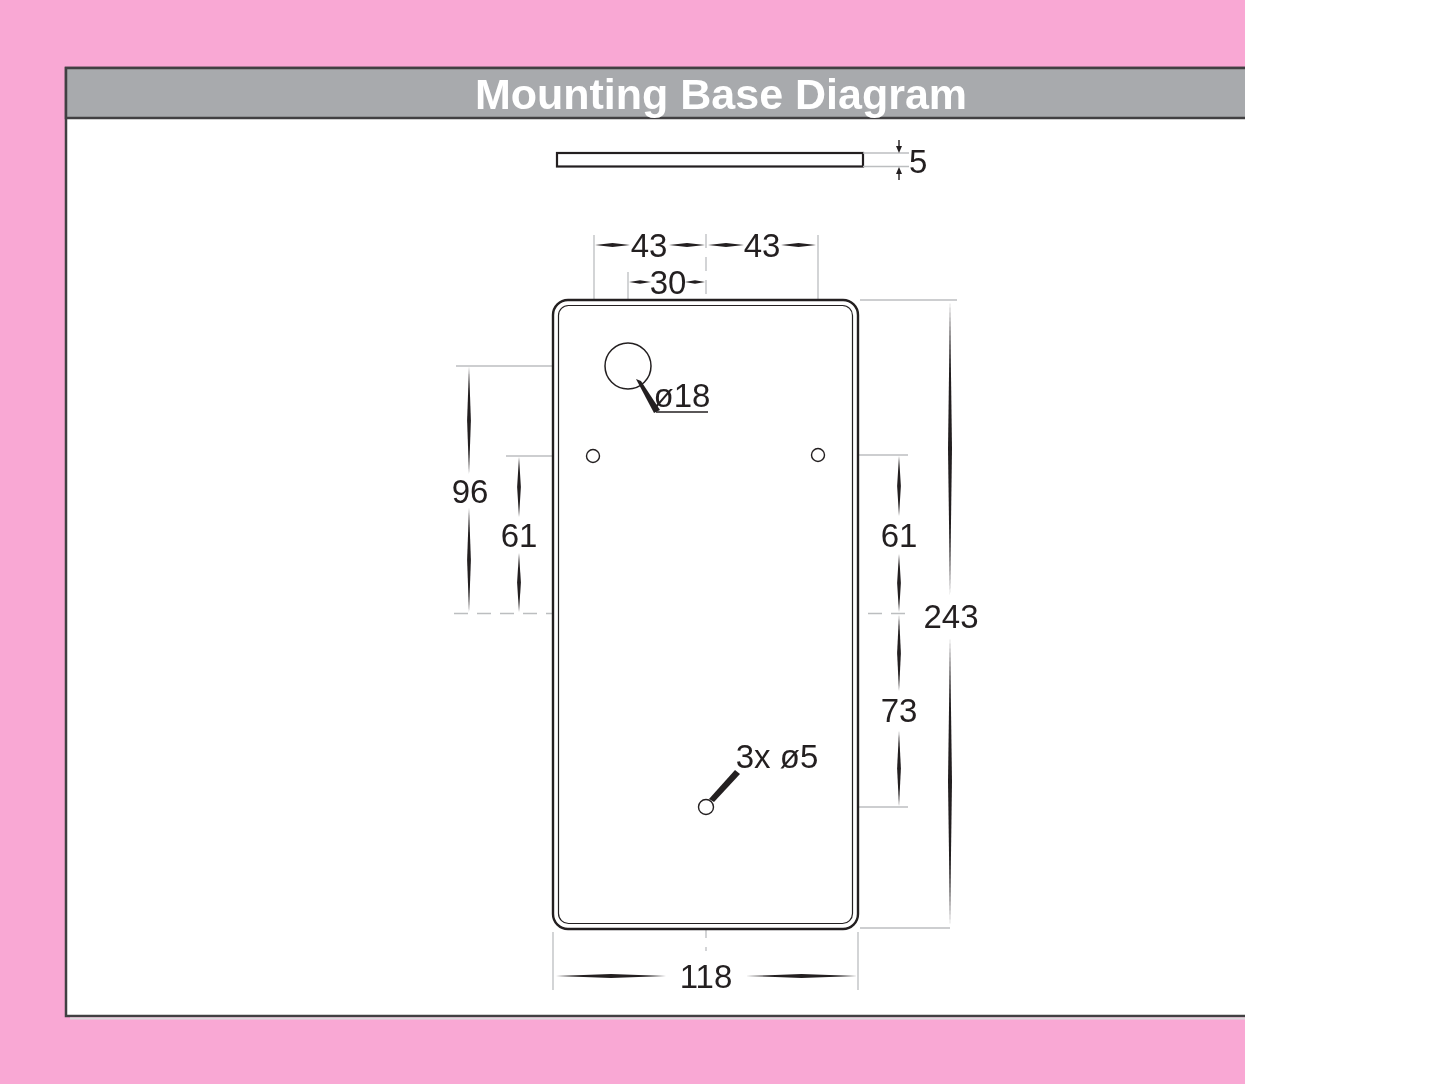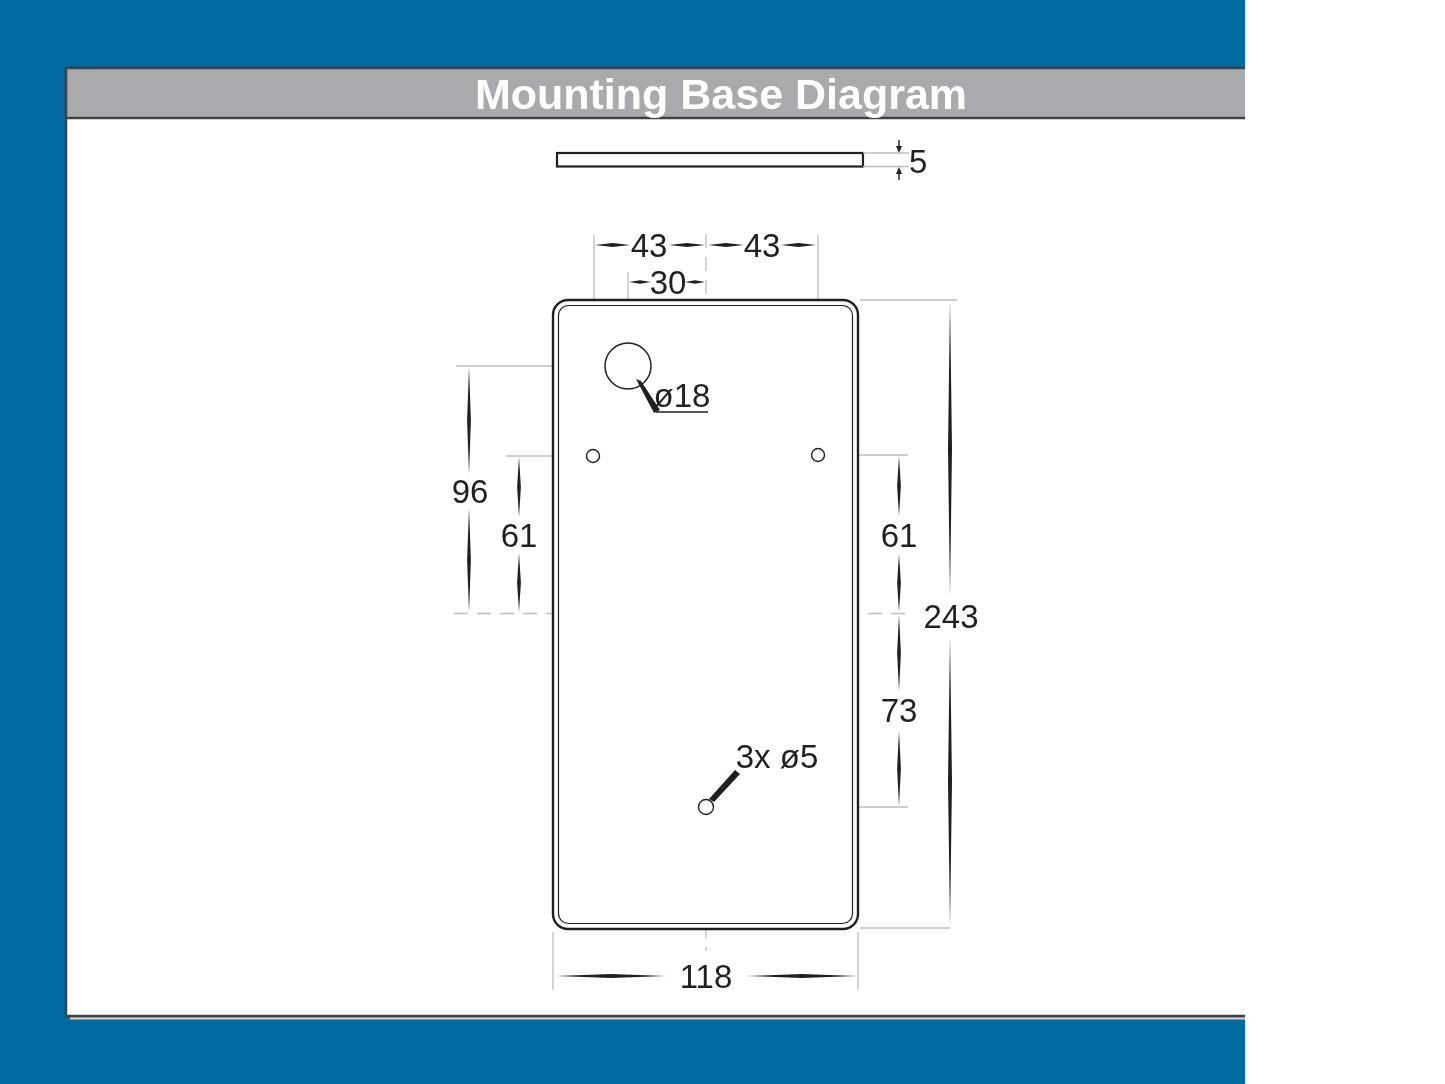--- a/index.html
+++ b/index.html
@@ -1,16 +1,16 @@
 <!DOCTYPE html>
 <html><head>
 <meta charset="utf-8">
 <style>
   html,body{margin:0;padding:0;background:#ffffff;}
-  .stage{position:relative;width:1245px;height:1084px;background:#0369a1;overflow:hidden;}
+  .stage{position:relative;width:1245px;height:1084px;background:#f9a8d4;overflow:hidden;}
   svg{position:absolute;left:0;top:0;}
   .title-text{font-family:"Liberation Sans",sans-serif;font-weight:bold;font-size:43px;fill:#ffffff;letter-spacing:0px;}
   .dim-text{font-family:"Liberation Sans",sans-serif;font-size:33px;fill:#231f20;}
   .dark{stroke:#231f20;}
   .light{stroke:#bcbec0;}
 </style>
 </head>
 <body>
 
 <div class="stage">

